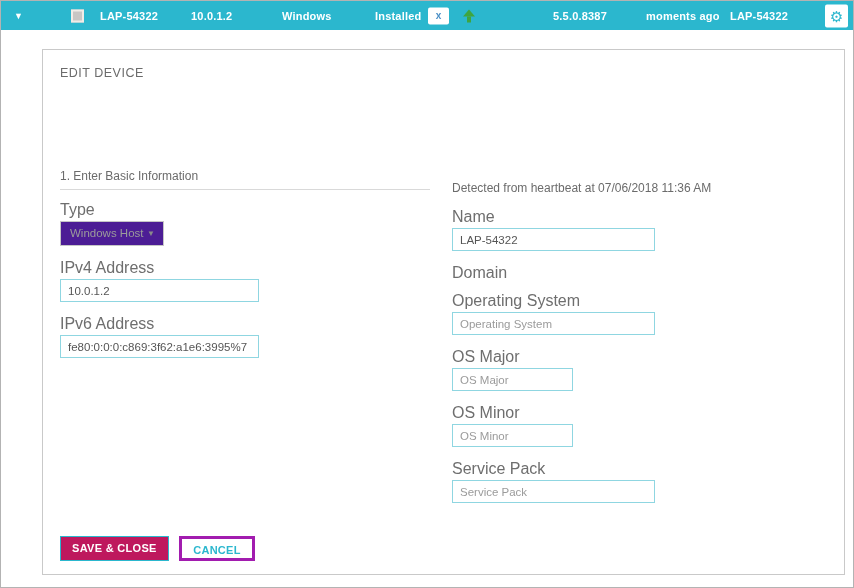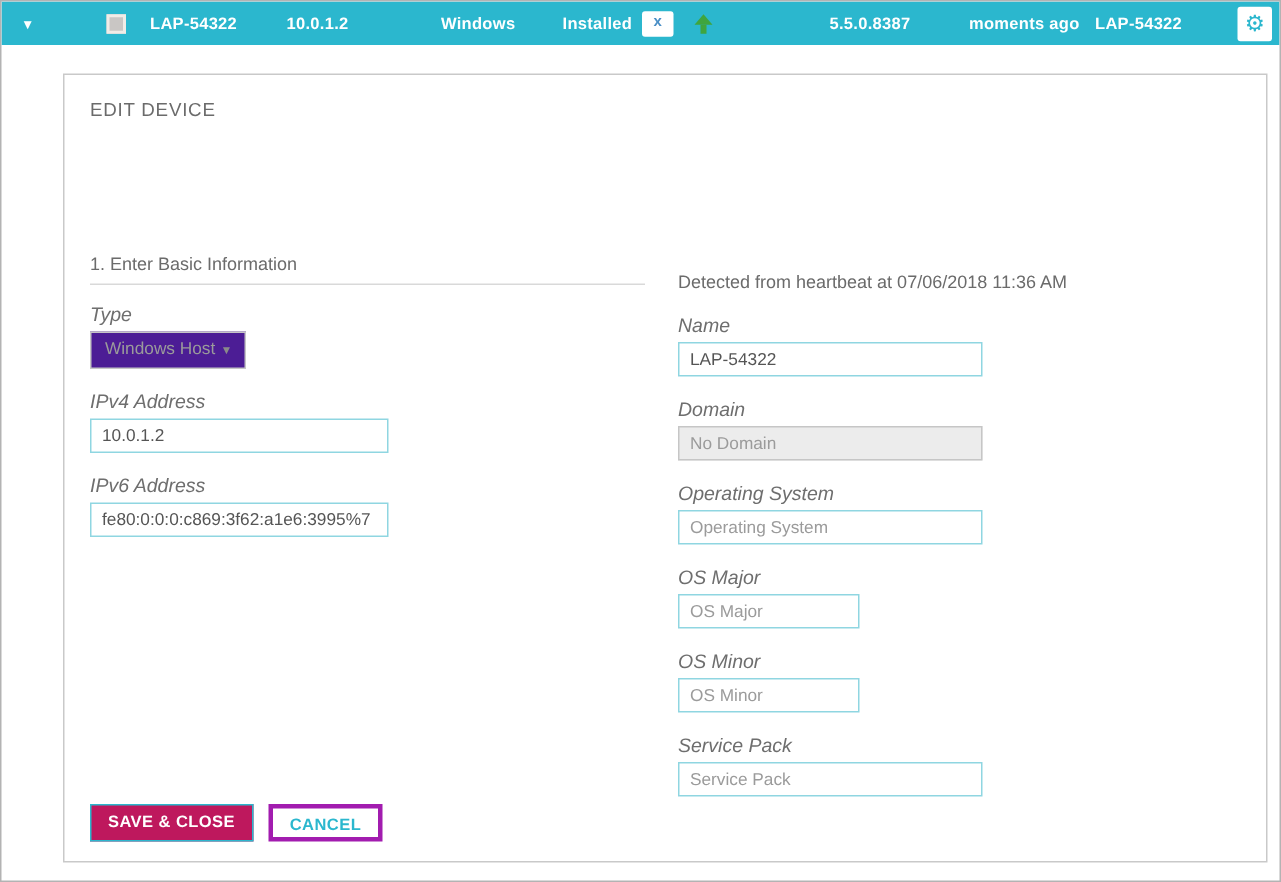--- a/index.html
+++ b/index.html
@@ -18,21 +18,21 @@
   }
   .topbar > * { position:absolute; top:50%; transform:translateY(-50%); }
   .tb-text { color:#fff; font-size:11px; font-weight:bold; letter-spacing:.2px; white-space:nowrap; }
   .tb-caret { left:13px; color:#fff; font-size:9px; }
   .tb-checkbox {
     left:70px; width:13px; height:13px;
     background:#c9c6c4; border:2px solid #f1ece7;
   }
   .tb-name     { left:99px; }
   .tb-ip       { left:190px; }
-  .tb-os       { left:293px; }
+  .tb-os       { left:281px; }
   .tb-status   { left:374px; }
   .tb-close {
     left:427px; width:21px; height:17px; background:#fff; border-radius:2px;
     color:#4a8fc6; font-size:10px; font-weight:bold; text-align:center; line-height:16px;
     cursor:pointer;
   }
   .tb-arrow { left:462px; width:12px; }
   .tb-arrow .head { display:block; width:0; height:0; margin:0 auto;
     border-left:6px solid transparent; border-right:6px solid transparent;
     border-bottom:7px solid #3fa53f; }
@@ -59,21 +59,21 @@
   .col-left  { left:17px;  width:370px; }
   .col-right { left:409px; width:378px; }
 
   .section-header {
     font-size:12px; line-height:12px; color:#6b6b6b;
     padding-bottom:7px; border-bottom:1px solid #d9d9d9;
   }
 
   .field { margin-top:15px; }
   .field.first { margin-top:13px; }
-  .field-label { display:block; font-size:13px; line-height:13px; color:#6e6e6e; margin-bottom:5px;font-style:italic; }
+  .field-label { display:block; font-size:16px; line-height:13px; color:#6e6e6e; margin-bottom:5px; }
 
   .detected-text { margin-top:11px; font-size:12px; line-height:14px; color:#6b6b6b; }
 
   .text-input {
     display:block; height:23px; padding:0 7px; background:#fff;
     border:1px solid #8fd6e1; color:#555;
     font-family:"Liberation Sans", sans-serif; font-size:11.5px;
   }
   .text-input::placeholder { color:#9b9b9b; opacity:1; }
   .text-input:disabled { background:#ececec; border-color:#c6c6c6; color:#9b9b9b; }
@@ -151,21 +151,20 @@
 
       <div class="detected-text">Detected from heartbeat at 07/06/2018 11:36 AM</div>
 
       <div class="field">
         <label class="field-label">Name</label>
         <input type="text" class="text-input w-203" value="LAP-54322" style="">
       </div>
 
       <div class="field">
         <label class="field-label">Domain</label>
-        <input type="text" class="text-input w-203" disabled="" value="No Domain" style="">
       </div>
 
       <div class="field">
         <label class="field-label">Operating System</label>
         <input type="text" class="text-input w-203" placeholder="Operating System" style="">
       </div>
 
       <div class="field">
         <label class="field-label">OS Major</label>
         <input type="text" class="text-input w-121" placeholder="OS Major" style="">

